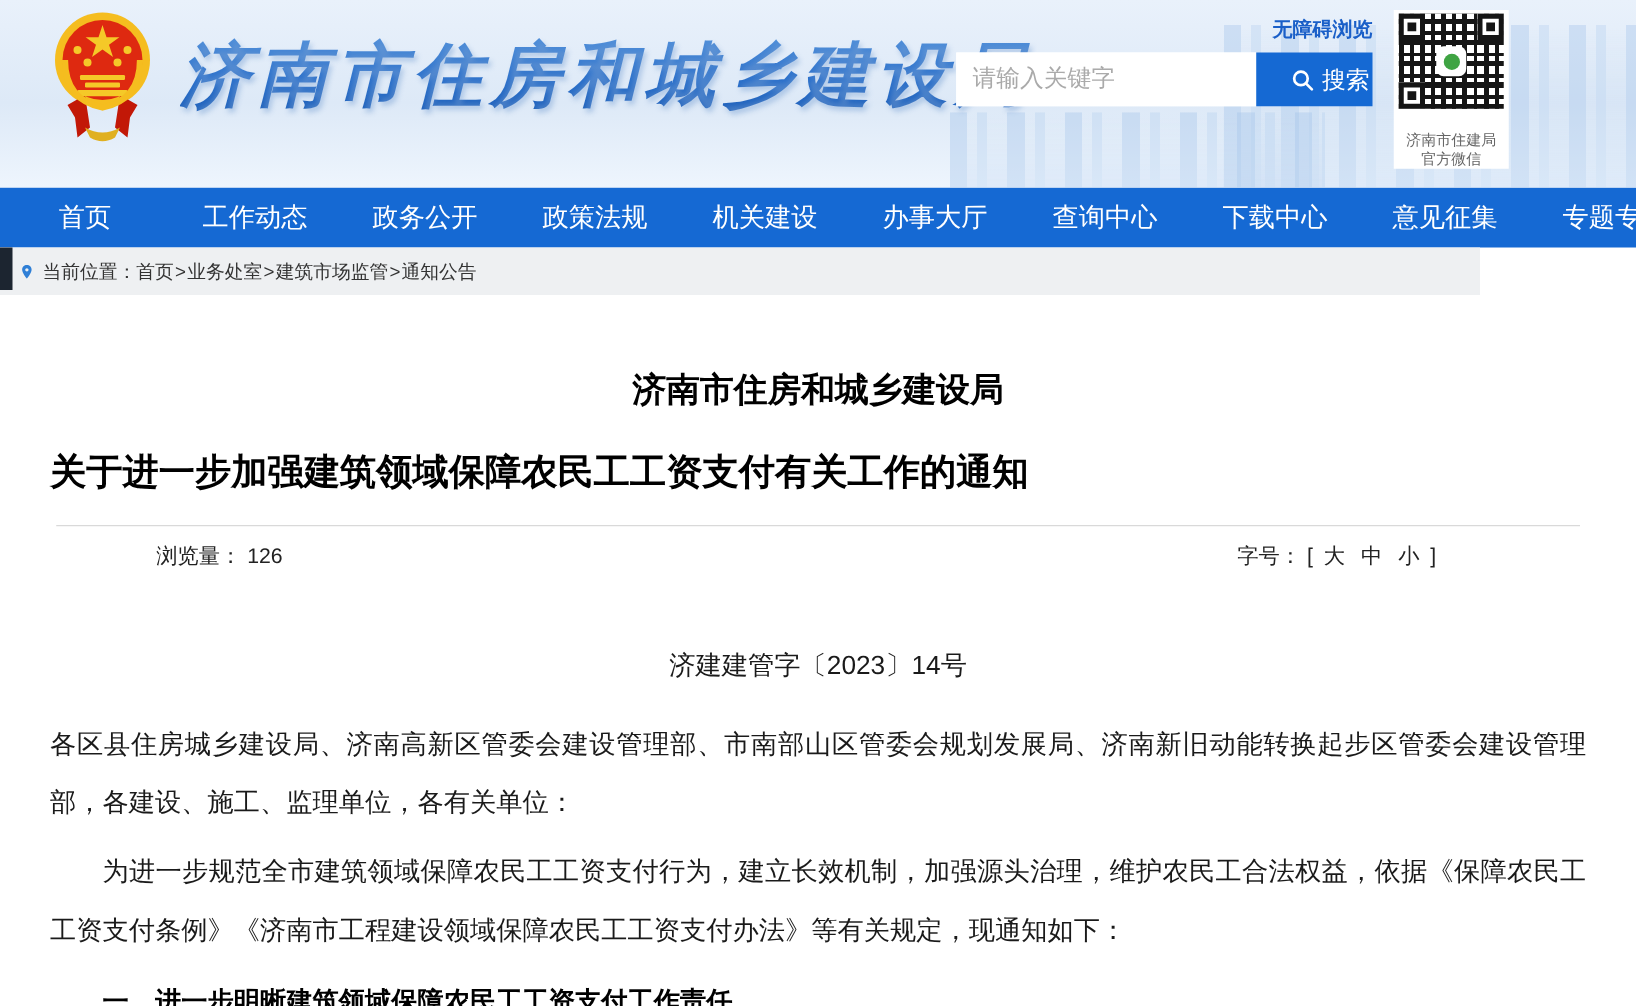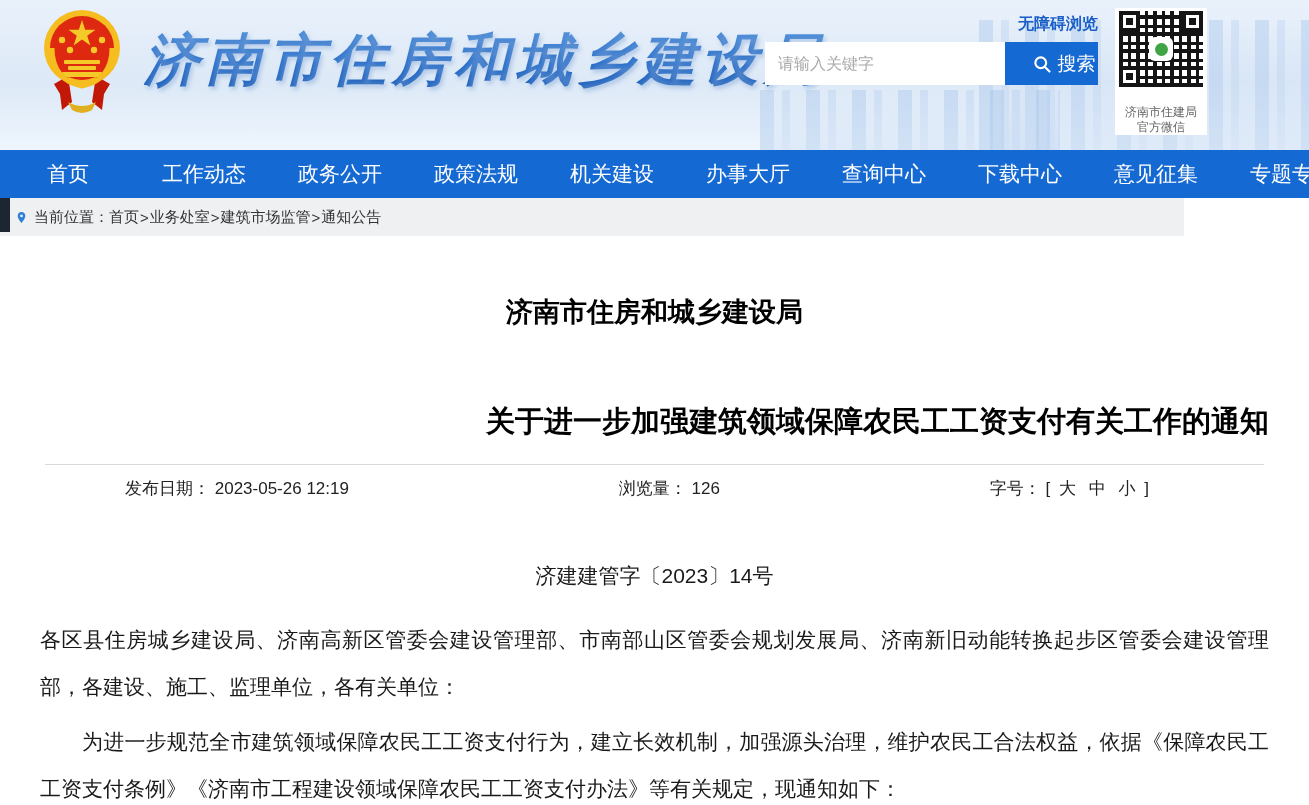--- a/index.html
+++ b/index.html
@@ -72,21 +72,21 @@
     width: 333px;
     height: 43px;
     display: flex;
   }
   .search-input {
     width: 240px;
     height: 43px;
     border: 1px solid #ffffff;
     outline: none;
     padding: 0 12px;
-    font-size: 16px;
+    font-size: 19px;
     color: #333;
     background: #ffffff;
   }
   .search-input::placeholder { color: #aaaaaa; }
   .search-button {
     width: 93px;
     height: 43px;
     background: #1569d3;
     color: #ffffff;
     border: none;
@@ -183,22 +183,22 @@
   
   .article { width: 1309px; padding: 0 40px; }
   .article-title-1 {
     margin-top: 58px;
     text-align: center;
     font-size: 27px;
     font-weight: 700;
     color: #000000;
   }
   .article-title-2 {
-    margin-top: 72px;
-    text-align: right;
+    margin-top: 28px;
+    text-align: left;
     font-size: 29px;
     font-weight: 700;
     color: #000000;
   }
   .title-rule {
     border: none;
     border-top: 1px solid #d9d9d9;
     margin: 22px 5px 0 5px;
   }
   .meta-row {
@@ -325,24 +325,20 @@
 </div>
 
 <main class="article">
   <h1 class="article-title-1">济南市住房和城乡建设局</h1>
   <h1 class="article-title-2">关于进一步加强建筑领域保障农民工工资支付有关工作的通知</h1>
 
   <hr class="title-rule">
 
   <div class="meta-row">
     <div class="meta-item">
-      <span>发布日期：</span>
-      <span>2023-05-26 12:19</span>
-    </div>
-    <div class="meta-item">
       <span>浏览量：</span>
       <span>126</span>
     </div>
     <div class="meta-item">
       <span>字号：</span>
       <span>[</span>
       <span class="font-size-option">大</span>
       <span class="font-size-option">中</span>
       <span class="font-size-option">小</span>
       <span>]</span>

